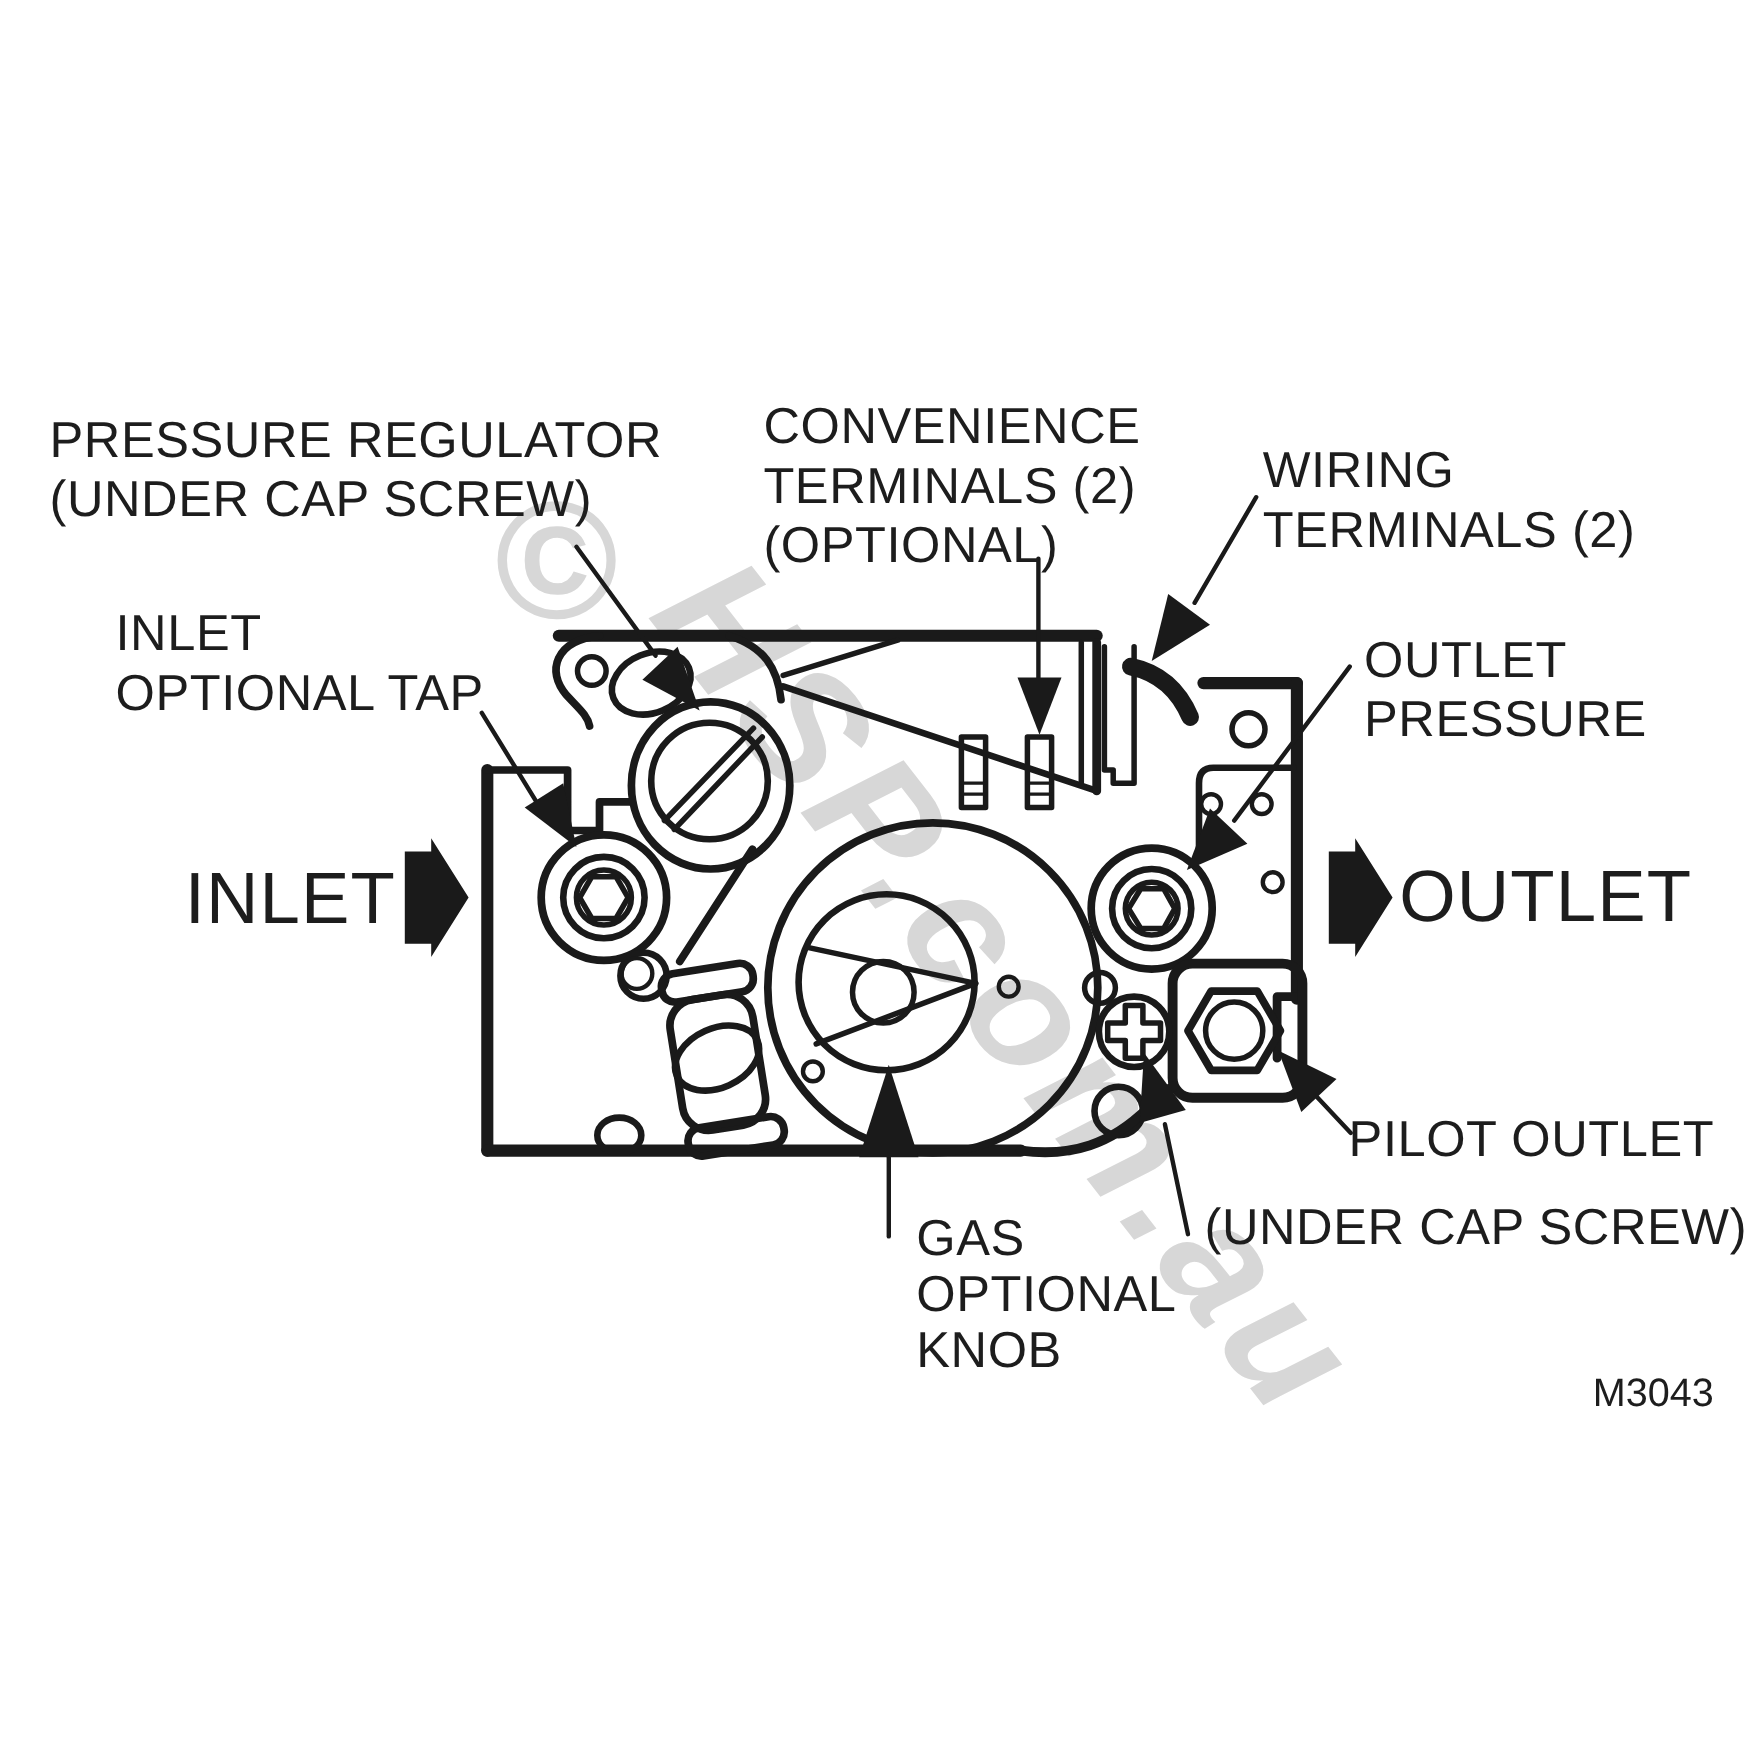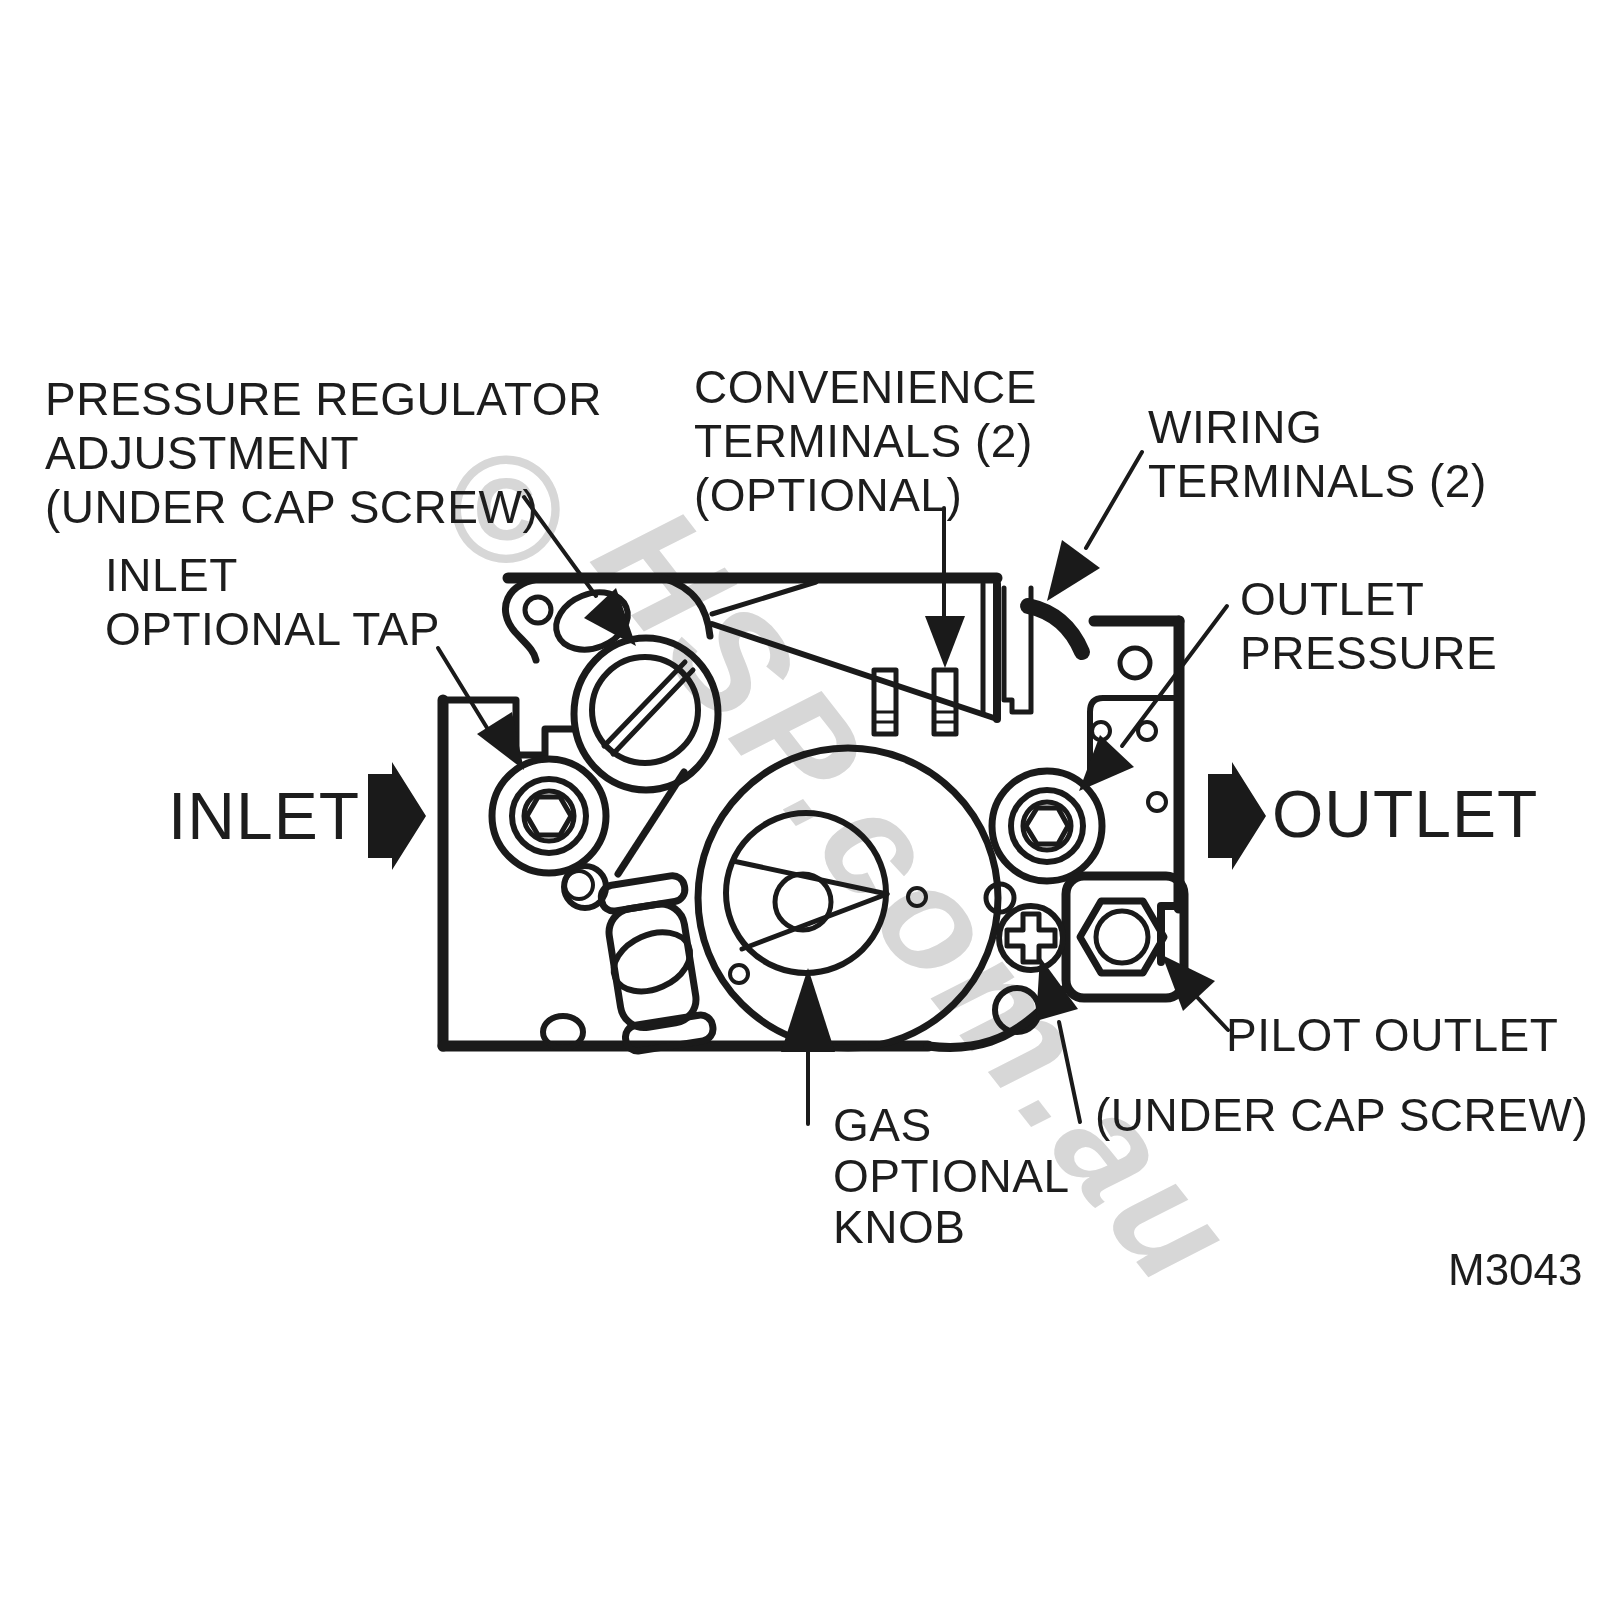--- a/index.html
+++ b/index.html
@@ -2,21 +2,21 @@
 <html><head>
 <meta charset="utf-8">
 <style>
   html,body{margin:0;padding:0;background:#fff;}
   #stage{position:relative;width:1600px;height:1600px;background:#fff;overflow:hidden;
          font-family:"Liberation Sans", sans-serif;color:#1d1d1d;}
   #art{position:absolute;left:0;top:0;width:1600px;height:1600px;}
   .lbl{position:absolute;font-size:46px;line-height:54px;letter-spacing:.5px;white-space:nowrap;}
   .lbl.tight{line-height:51px;}
   .big{position:absolute;font-size:66px;letter-spacing:1px;white-space:nowrap;}
-  .code{position:absolute;font-size:44px;}
+  .code{position:absolute;font-size:36px;}
 </style>
 </head>
 <body>
 
 <div id="stage">
 
   <svg id="art" viewBox="0 0 1600 1600" xmlns="http://www.w3.org/2000/svg">
 
     <g>
       <text x="450" y="562" font-size="152" font-weight="bold" fill="#d7d7d7">©</text>
@@ -140,21 +140,20 @@
       <polygon points="808,968 781,1052 835,1052"></polygon>
       <polygon points="1040,957 1078,1009 1036,1021"></polygon>
       <polygon points="1162,955 1183,1011 1215,981"></polygon>
       <path d="M 368,774 h 24 v -12 l 34,54 l -34,54 v -12 h -24 Z"></path>
       <path d="M 1208,774 h 24 v -12 l 34,54 l -34,54 v -12 h -24 Z"></path>
     </g>
   </svg>
 
   <div class="lbl" style="left:45px;top:372px">
     <div>PRESSURE REGULATOR</div>
-    <div>ADJUSTMENT</div>
     <div>(UNDER CAP SCREW)</div>
   </div>
 
   <div class="lbl" style="left:694px;top:360px">
     <div>CONVENIENCE</div>
     <div>TERMINALS (2)</div>
     <div>(OPTIONAL)</div>
   </div>
 
   <div class="lbl" style="left:1148px;top:400px">

